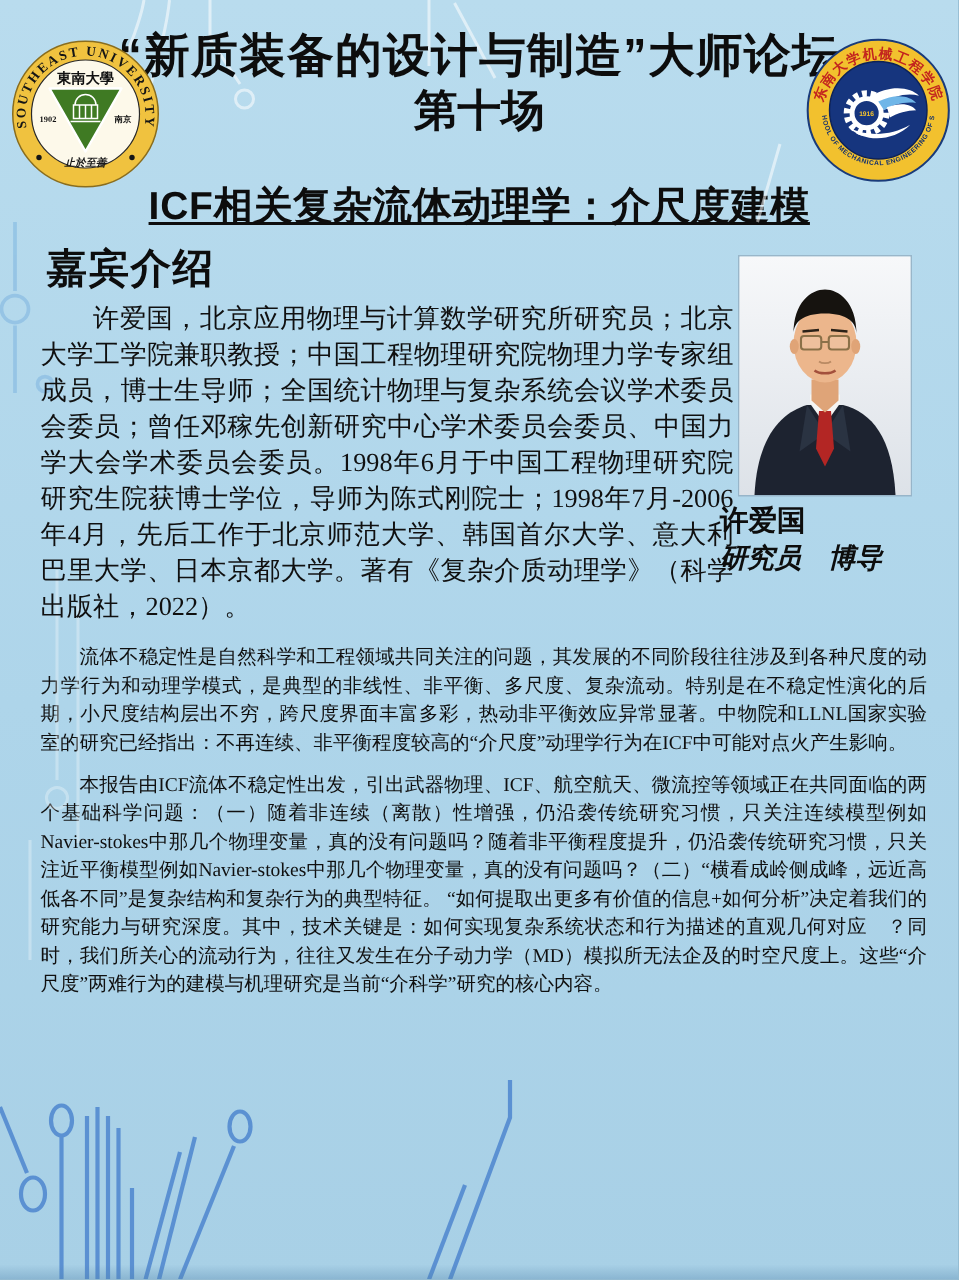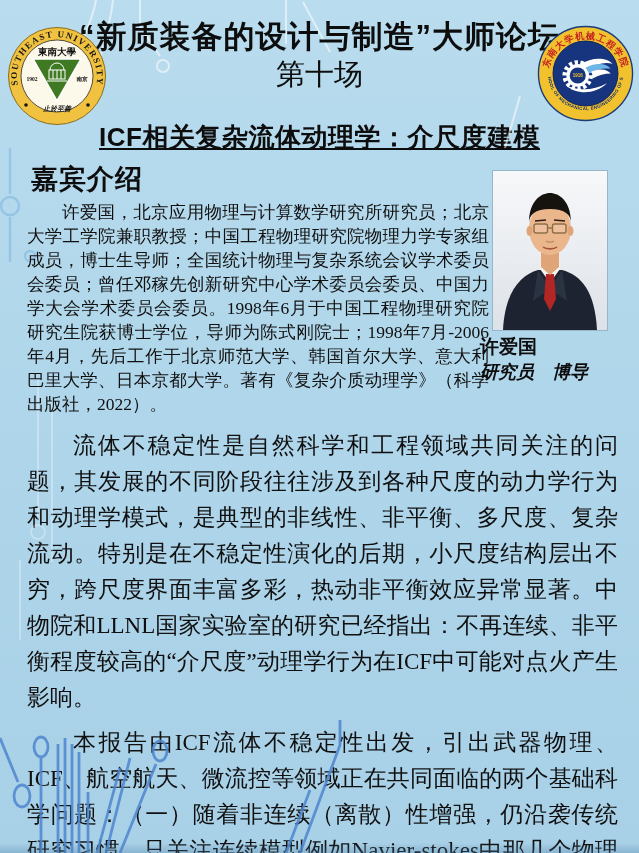--- a/index.html
+++ b/index.html
@@ -13,42 +13,42 @@
   }
   .bg-circuit { position:absolute; left:0; top:0; width:639px; height:853px; pointer-events:none; }
   .bottom-shade { position:absolute; left:0; bottom:0; width:100%; height:10px;
     background:linear-gradient(180deg, rgba(80,130,170,0) 0%, rgba(80,130,170,.35) 100%); }
 
   
   .header { position:relative; padding-top:18px; text-align:center; }
   .seal-left  { position:absolute; left:7px;  top:26px; width:100px; height:100px; }
   .logo-right { position:absolute; right:5px; top:25px; width:97px;  height:97px; }
   .title-line1 { font-size:31px; font-weight:900; letter-spacing:1px; line-height:38px; }
-  .title-line2 { font-size:29px; font-weight:400; line-height:36px; }
+  .title-line2 { font-size:29px; font-weight:700; line-height:36px; }
   .subtitle { margin-top:28px; text-align:center; font-size:26px; font-weight:900; letter-spacing:.5px;text-decoration:underline; }
 
   
   .sec-heading { margin-left:31px; font-size:27px; font-weight:900; letter-spacing:1px; }
   .guest-section { margin-top:6px; position:relative; }
   .bio {
     margin:3px 152px 0 27px; width:462px;
     font-family:"Liberation Serif", serif; font-size:17.5px; line-height:24px;
     text-align:justify; text-indent:2em; color:#101010;
   }
   
   .photo-block { position:absolute; right:19px; top:10px; width:140px; }
   .photo-frame { width:114px; height:159px; margin:0 auto; background:#fff;
     box-shadow:0 0 0 1px rgba(120,140,160,.45); overflow:hidden; }
   .photo-name  { margin-top:4px; font-size:19px; font-weight:900; }
   .photo-title { font-size:18px; font-weight:900; white-space:nowrap;font-style:italic; }
 
   .abstract-section { margin-top:12px; }
   .abs-para {
     margin:5px 21px 0 27px;
-    font-family:"Liberation Serif", serif; font-size:23px; line-height:36px;
+    font-family:"Liberation Serif", serif; font-size:13px; line-height:19px;
     text-align:justify; text-indent:2em; color:#101010;
   }
   .abs-para + .abs-para { margin-top:9px; }
 </style>
 </head>
 <body>
 
 <div class="poster">
 
   <svg class="bg-circuit" viewBox="0 0 639 853">

